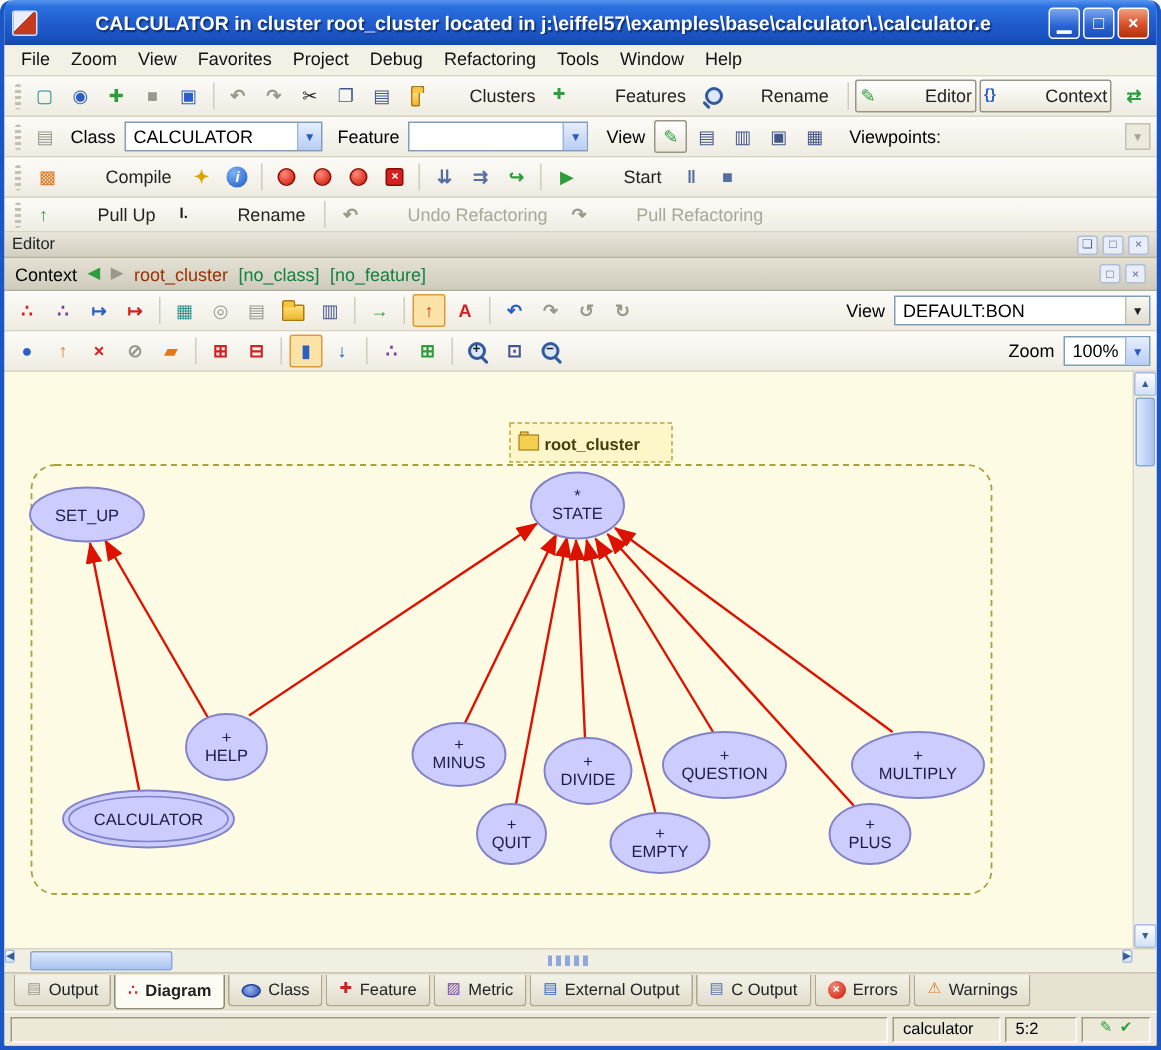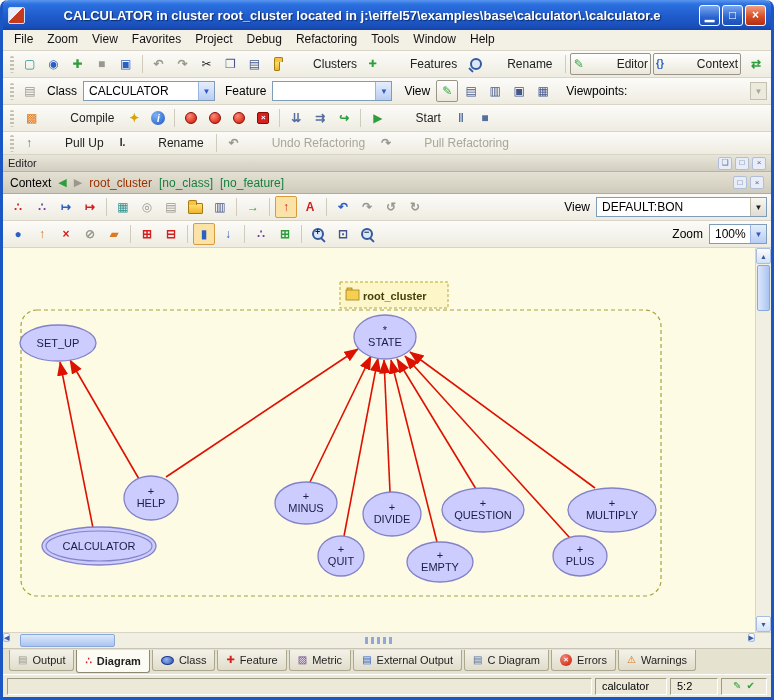--- a/index.html
+++ b/index.html
@@ -551,21 +551,21 @@
     <div class="tab">
         <span class="glyph c-purple sm">▨</span>
         <span>Metric</span>
       </div>
     <div class="tab">
         <span class="glyph c-blue sm">▤</span>
         <span>External Output</span>
       </div>
     <div class="tab">
         <span class="glyph c-steel sm">▤</span>
-        <span>C Diagram</span>
+        <span>C Output</span>
       </div>
     <div class="tab">
         <span class="err-icon">×</span>
         <span>Errors</span>
       </div>
     <div class="tab">
         <span class="glyph c-orange sm">⚠</span>
         <span>Warnings</span>
       </div>
   </div>

